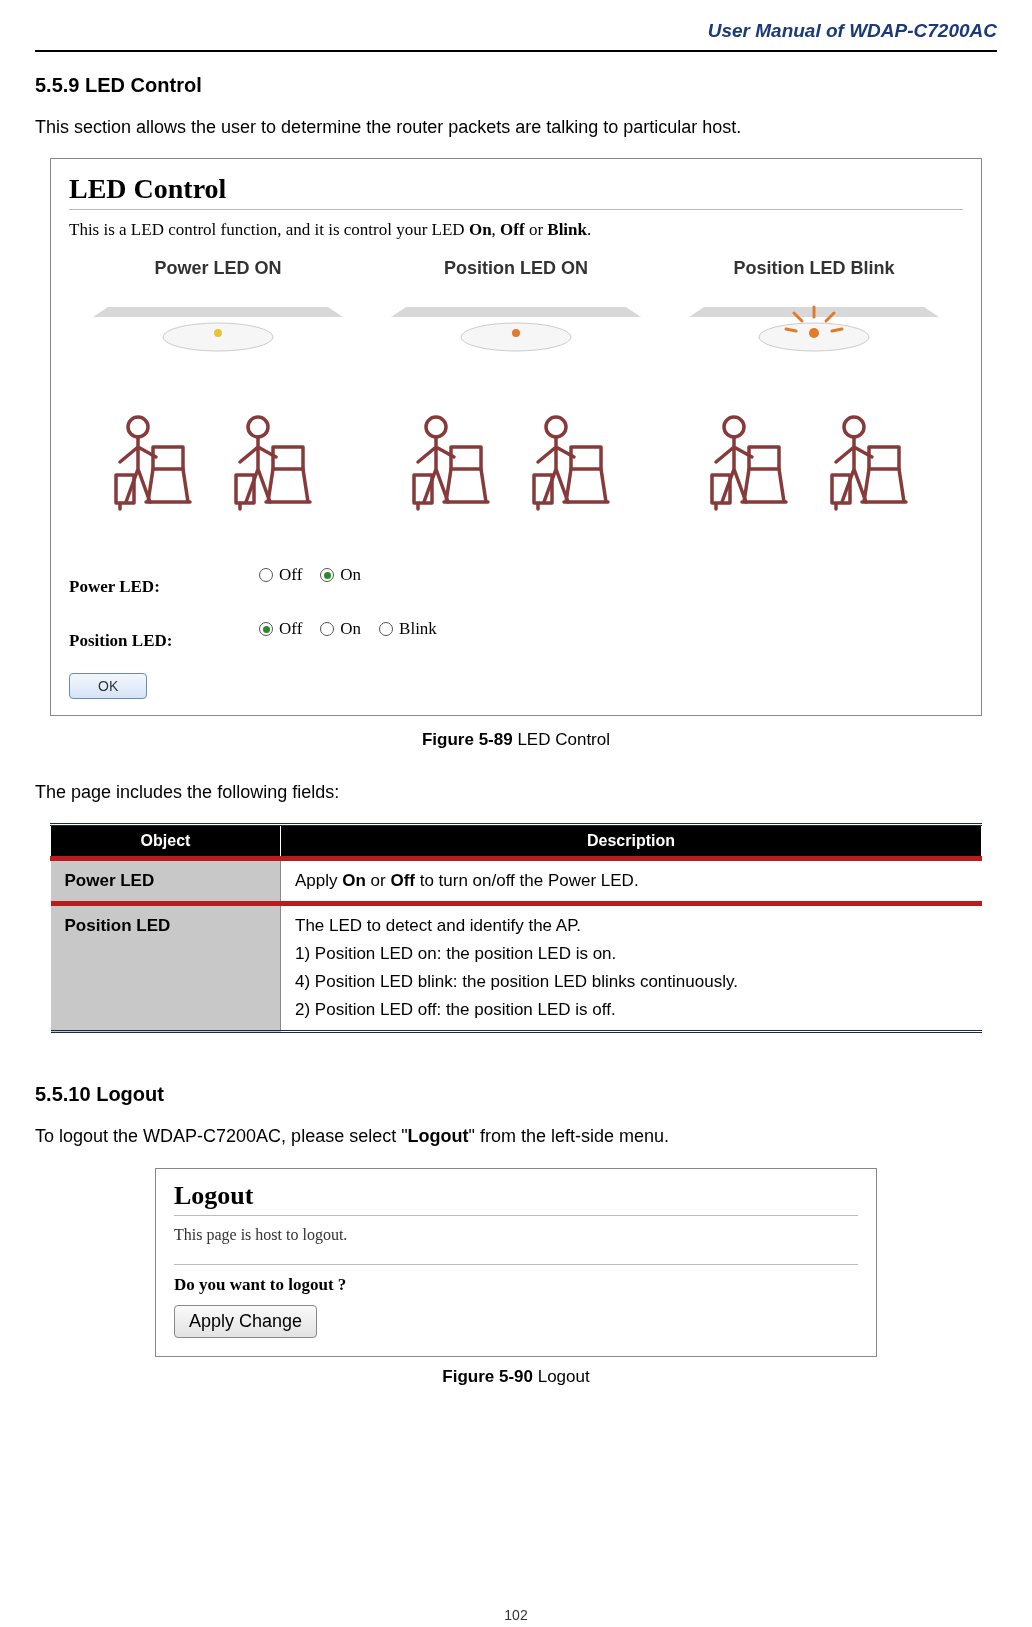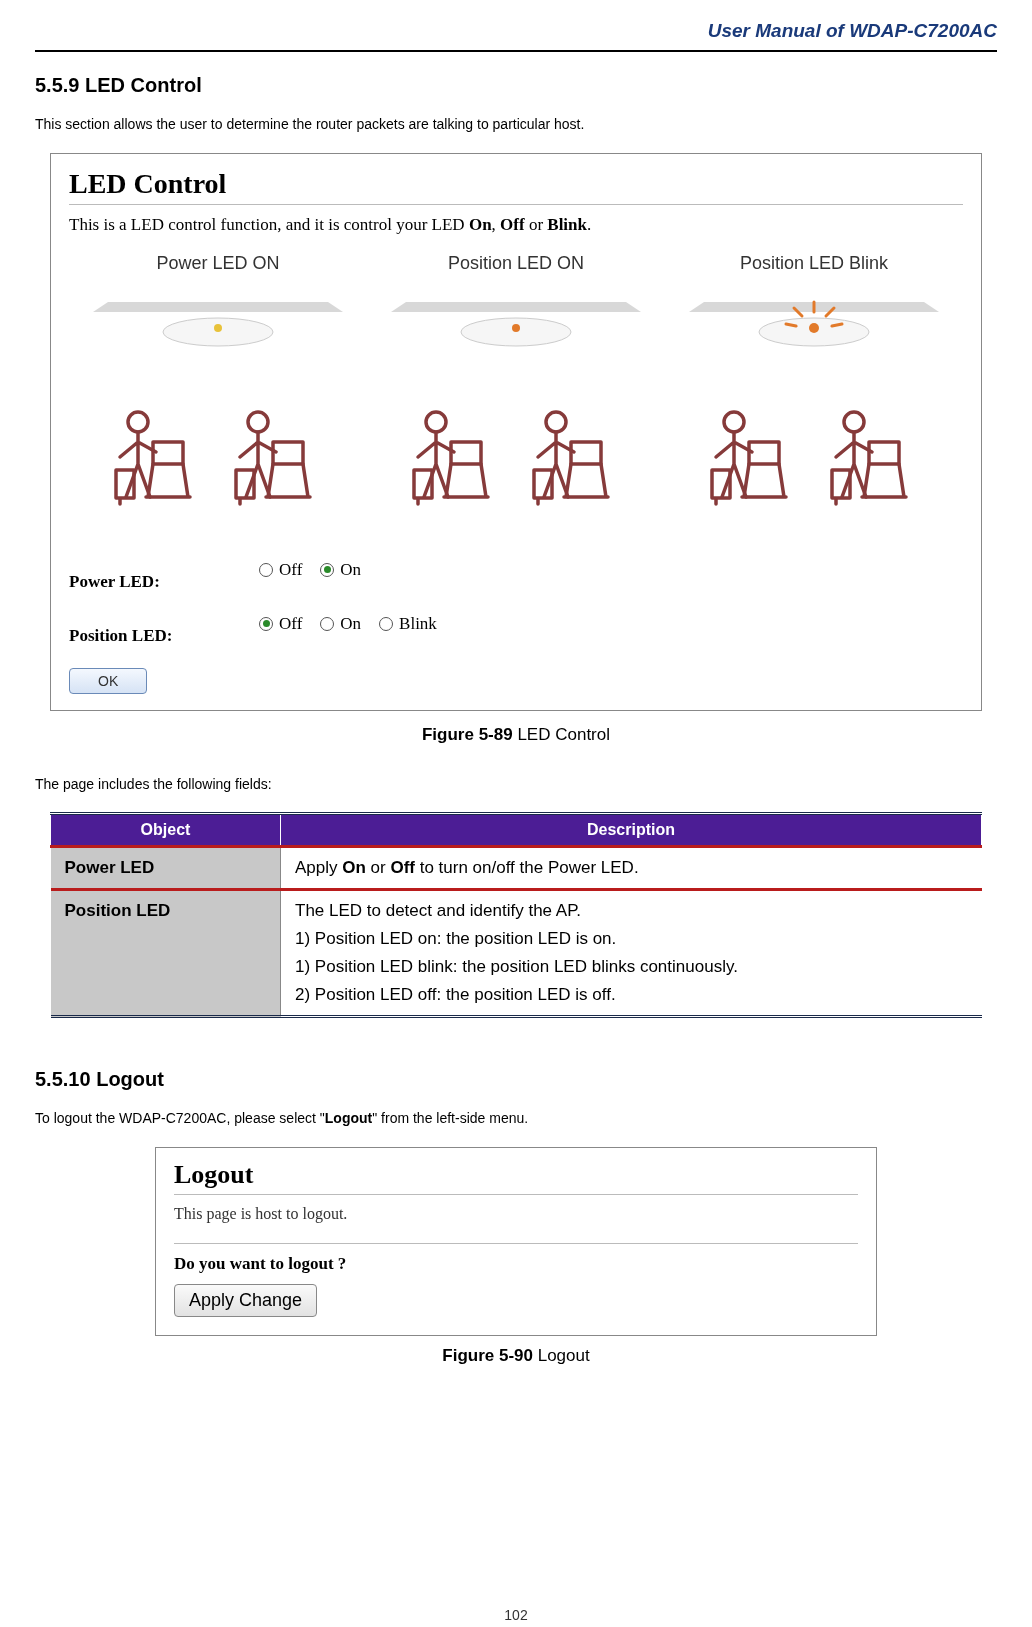--- a/index.html
+++ b/index.html
@@ -21,21 +21,21 @@
       padding-bottom: 8px;
       border-bottom: 2px solid #000;
       margin-bottom: 22px;
     }
     .section-heading {
       font-weight: bold;
       font-size: 20px;
       margin-bottom: 18px;
     }
     .body-text {
-      font-size: 14px;
+      font-size: 18px;
       margin-bottom: 18px;
       line-height: 1.4;
     }
     .body-text-inline b { font-weight: bold; }
     .screenshot-frame {
       border: 1px solid #888;
       margin: 0 15px 14px 15px;
       background: #fff;
       padding: 14px 18px 16px 18px;
     }
@@ -44,21 +44,21 @@
       font-size: 28px;
       font-weight: bold;
       margin-bottom: 4px;
     }
     .ss-hr { border: none; border-top: 1px solid #bbb; margin: 4px 0 10px 0; }
     .ss-desc {
       font-family: 'Times New Roman', Times, serif;
       font-size: 17px;
       margin-bottom: 18px;
     }
-    .led-row { display: flex; justify-content: space-around; margin-bottom: 6px; }
+    .led-row { display: flex; justify-content: space-around; margin-bottom: 6px; font-weight: bold; }
     .led-col { flex: 1; text-align: center; }
     .led-col-label { font-size: 18px; color: #333; margin-bottom: 8px; }
     .device-svg { width: 100%; height: 100px; }
     .people-row { display: flex; justify-content: space-around; margin-bottom: 22px; }
     .people-col { flex: 1; text-align: center; }
     .people-svg { width: 100%; height: 130px; }
     .radio-row {
       display: flex;
       align-items: center;
       font-family: 'Times New Roman', Times, serif;
@@ -93,34 +93,34 @@
     }
     .figure-caption b { font-weight: bold; }
     .fields-table {
       width: calc(100% - 30px);
       margin: 0 15px 50px 15px;
       border-collapse: collapse;
       border-top: 3px double #1a2a4a;
       border-bottom: 3px double #1a2a4a;
     }
     .fields-table th {
-      background: #4c1d95;
+      background: #000000;
       color: #fff;
       font-size: 16px;
       padding: 6px 10px;
       text-align: center;
       border: 1px solid #fff;
       margin-top: 23px;
     }
     .fields-table th:first-child { width: 230px; }
     .fields-table td {
       padding: 10px 14px;
       font-size: 17px;
       vertical-align: top;
-      border-top: 3px solid #b91c1c;
+      border-top: 5px solid #b91c1c;
     }
     .fields-table td.obj-cell {
       background: #c8c8c8;
       font-weight: bold;
       border-right: 1px solid #888;
     }
     .desc-lines div { margin-bottom: 8px; }
     .desc-lines div:last-child { margin-bottom: 0; }
     .logout-frame {
       border: 1px solid #888;
@@ -314,21 +314,21 @@
       <td>
         <span>Apply </span><b>On</b><span> or </span><b>Off</b><span> to turn on/off the Power LED.</span>
       </td>
     </tr>
     <tr>
       <td class="obj-cell">Position LED</td>
       <td>
         <div class="desc-lines">
           <div>The LED to detect and identify the AP.</div>
           <div>1) Position LED on: the position LED is on.</div>
-          <div>1) Position LED blink: the position LED blinks continuously.</div>
+          <div>4) Position LED blink: the position LED blinks continuously.</div>
           <div>2) Position LED off: the position LED is off.</div>
         </div>
       </td>
     </tr>
   </tbody>
 </table>
 
 <div class="section-heading">5.5.10 Logout</div>
 <div class="body-text body-text-inline">
   <span>To logout the WDAP-C7200AC, please select "</span><b>Logout</b><span>" from the left-side menu.</span>

